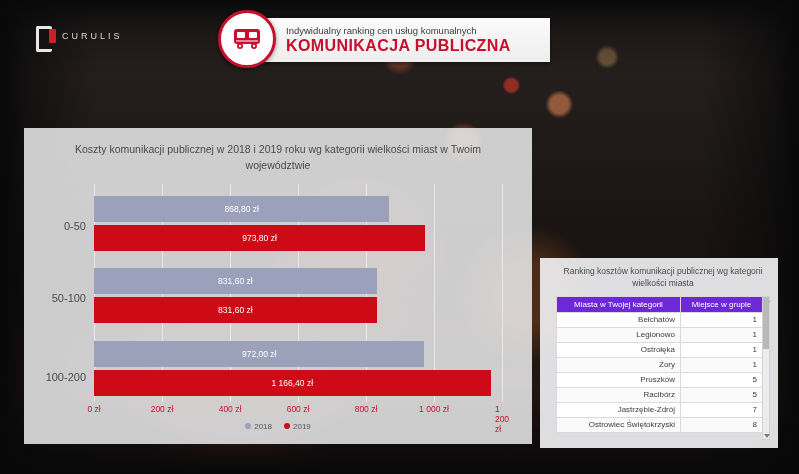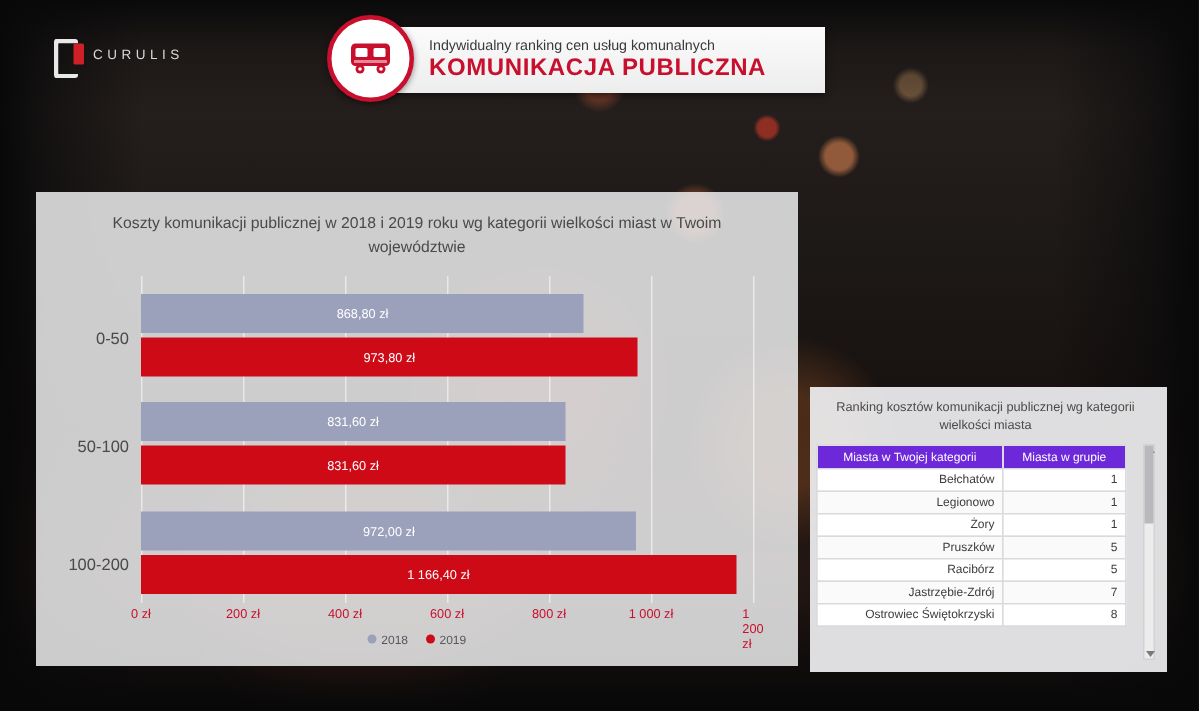--- a/index.html
+++ b/index.html
@@ -120,21 +120,21 @@
     padding:10px 14px; text-align:center;
   }
   #rank-card .line1 { color:#4a4a4a; font-size:10.5px; margin-top:2px; }
   #rank-card .place { color:#c8102e; font-size:23px; margin:9px 0 9px 0; }
   #rank-card .line3 { color:#4a4a4a; font-size:10.5px; line-height:1.45; }
 
   
   #table-card {
     left:540px; top:258px; width:238px; height:190px;
     background:rgba(240,240,242,0.92);
-    padding:7px 8px 6px 4px;
+    padding:7px 8px 6px 16px;
   }
   #table-title {
     color:#4a4a4a; font-size:8.5px; text-align:center; line-height:1.45; margin-bottom:6px;
   }
   table { border-collapse:collapse; width:206px; table-layout:fixed; }
   th {
     background:#6d28d9; color:#fff; font-size:8px; font-weight:normal;
     padding:3px 4px; border:1px solid #d9d9de; position:relative;
   }
   th.c1 { width:124px; text-align:center; }
@@ -255,30 +255,34 @@
       </div>
   </div>
 
 
   <div id="table-card" class="layer">
     <div id="table-title">Ranking kosztów komunikacji publicznej wg kategorii wielkości miasta</div>
     <table>
       <thead>
         <tr>
           <th class="c1">Miasta w Twojej kategorii</th>
-          <th class="c2">Miasta w grupie</th>
+          <th class="c2">Miejsce w grupie</th>
         </tr>
       </thead>
       <tbody id="table-body">
           <tr>
             <td class="name">Bełchatów</td>
             <td class="val">1</td>
           </tr>
           <tr>
             <td class="name">Legionowo</td>
+            <td class="val">1</td>
+          </tr>
+          <tr>
+            <td class="name">Ostrołęka</td>
             <td class="val">1</td>
           </tr>
           <tr>
             <td class="name">Żory</td>
             <td class="val">1</td>
           </tr>
           <tr>
             <td class="name">Pruszków</td>
             <td class="val">5</td>
           </tr>

